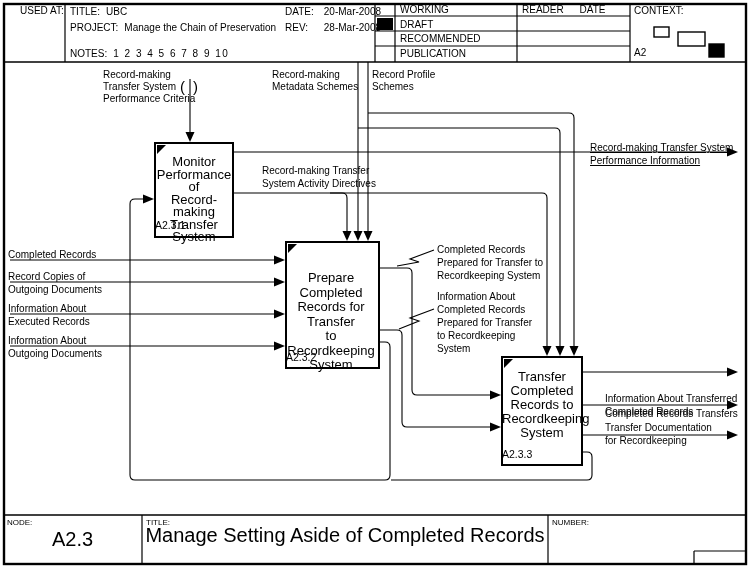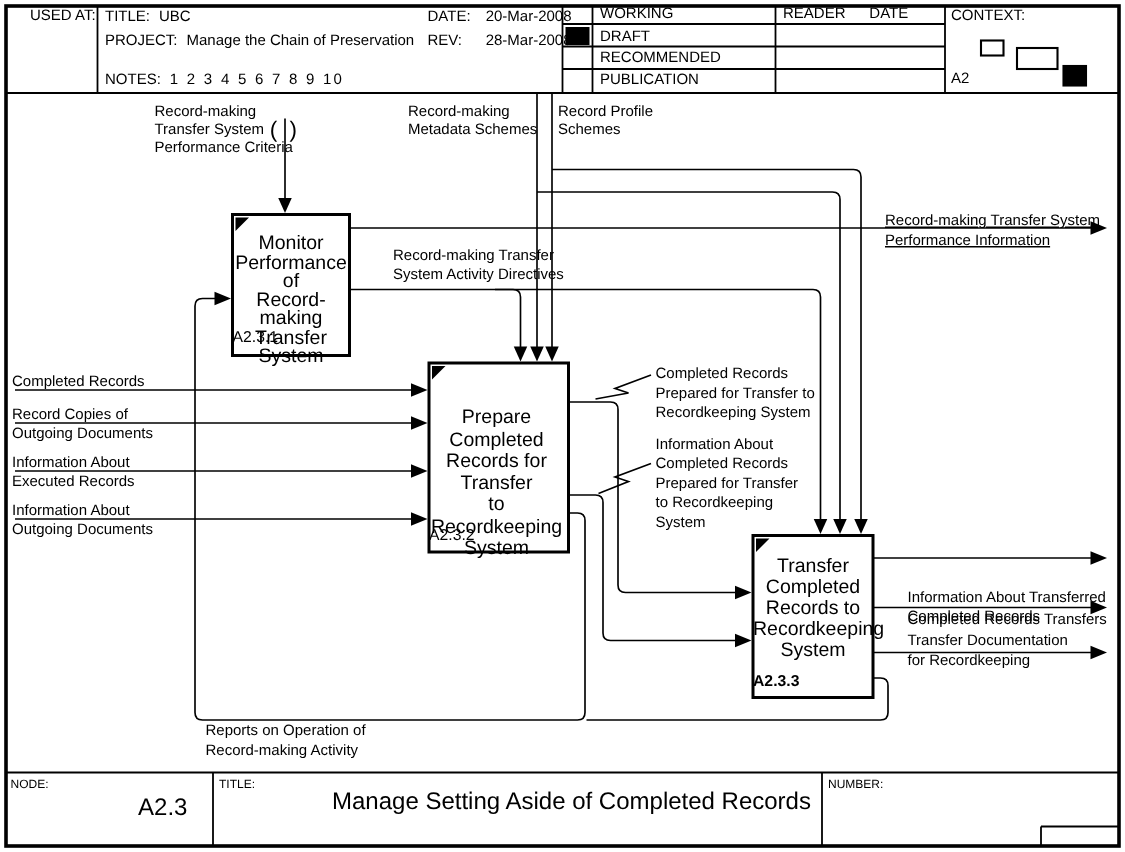--- a/index.html
+++ b/index.html
@@ -5,21 +5,21 @@
   html,body{margin:0;padding:0;background:#fff;}
   #sheet{position:relative;width:750px;height:568px;background:#fff;
          font-family:"Liberation Sans", sans-serif;color:#000;overflow:hidden;}
   .abs{position:absolute;}
   .lbl{position:absolute;font-size:10px;line-height:12px;white-space:pre-line;}
   .lh13{line-height:13px;}
   .boxtitle{position:absolute;font-size:13px;text-align:center;white-space:pre-line;}
   .boxnode{position:absolute;font-size:10.5px;text-align:left;}
   .hdr{position:absolute;font-size:10px;line-height:12px;white-space:nowrap;}
   .small{position:absolute;font-size:8px;line-height:9px;}
-  .big{position:absolute;font-size:16px;line-height:18px;padding-left:36px;}
+  .big{position:absolute;font-size:20px;line-height:18px;}
   svg{position:absolute;left:0;top:0;}
   .flexrow{display:flex;gap:6px;}
   .wlab{display:inline-block;width:36px;}
 </style>
 </head>
 <body>
 
 <div id="sheet">
 
   <svg width="750" height="568" viewBox="0 0 750 568">
@@ -166,39 +166,37 @@
   <div class="lbl lh13" style="left:437px;top:290px;">Information About
 Completed Records
 Prepared for Transfer
 to Recordkeeping
 System</div>
   <div class="lbl" style="left:605px;top:360px;margin-top:48px;">Completed Records Transfers</div>
   <div class="lbl lh13" style="left:605px;top:392px;">Information About Transferred
 Completed Records</div>
   <div class="lbl lh13" style="left:605px;top:421px;">Transfer Documentation
 for Recordkeeping</div>
-  <div class="lbl lh13" style="left:137px;top:481px;">Reports on Operation of
-Record-making Activity</div>
 
   <div class="boxtitle" style="left:155px;top:156px;width:78px;line-height:12.5px;">Monitor
 Performance of
 Record-making
 Transfer System</div>
   <div class="boxnode" style="left:155px;top:219px;width:73px;">A2.3.1</div>
   <div class="boxtitle" style="left:286px;top:271px;width:90px;line-height:14.5px;">Prepare Completed
 Records for Transfer
 to Recordkeeping
 System</div>
   <div class="boxnode" style="left:286px;top:351px;width:88px;">A2.3.2</div>
   <div class="boxtitle" style="left:502px;top:370px;width:80px;line-height:14px;">Transfer
 Completed
 Records to
 Recordkeeping
 System</div>
-  <div class="boxnode" style="left:502px;top:448px;width:75px;font-weight:bold;">A2.3.3</div>
+  <div class="boxnode" style="left:502px;top:448px;width:75px;">A2.3.3</div>
 
   <div class="small" style="left:7px;top:518px;">NODE:</div>
   <div class="big" style="left:3px;top:530px;width:139px;text-align:center;">A2.3</div>
   <div class="small" style="left:146px;top:518px;">TITLE:</div>
   <div class="big" style="left:142px;top:526px;width:406px;text-align:center;">Manage Setting Aside of Completed Records</div>
   <div class="small" style="left:552px;top:518px;">NUMBER:</div>
 
 </div>
 
 </body></html>

